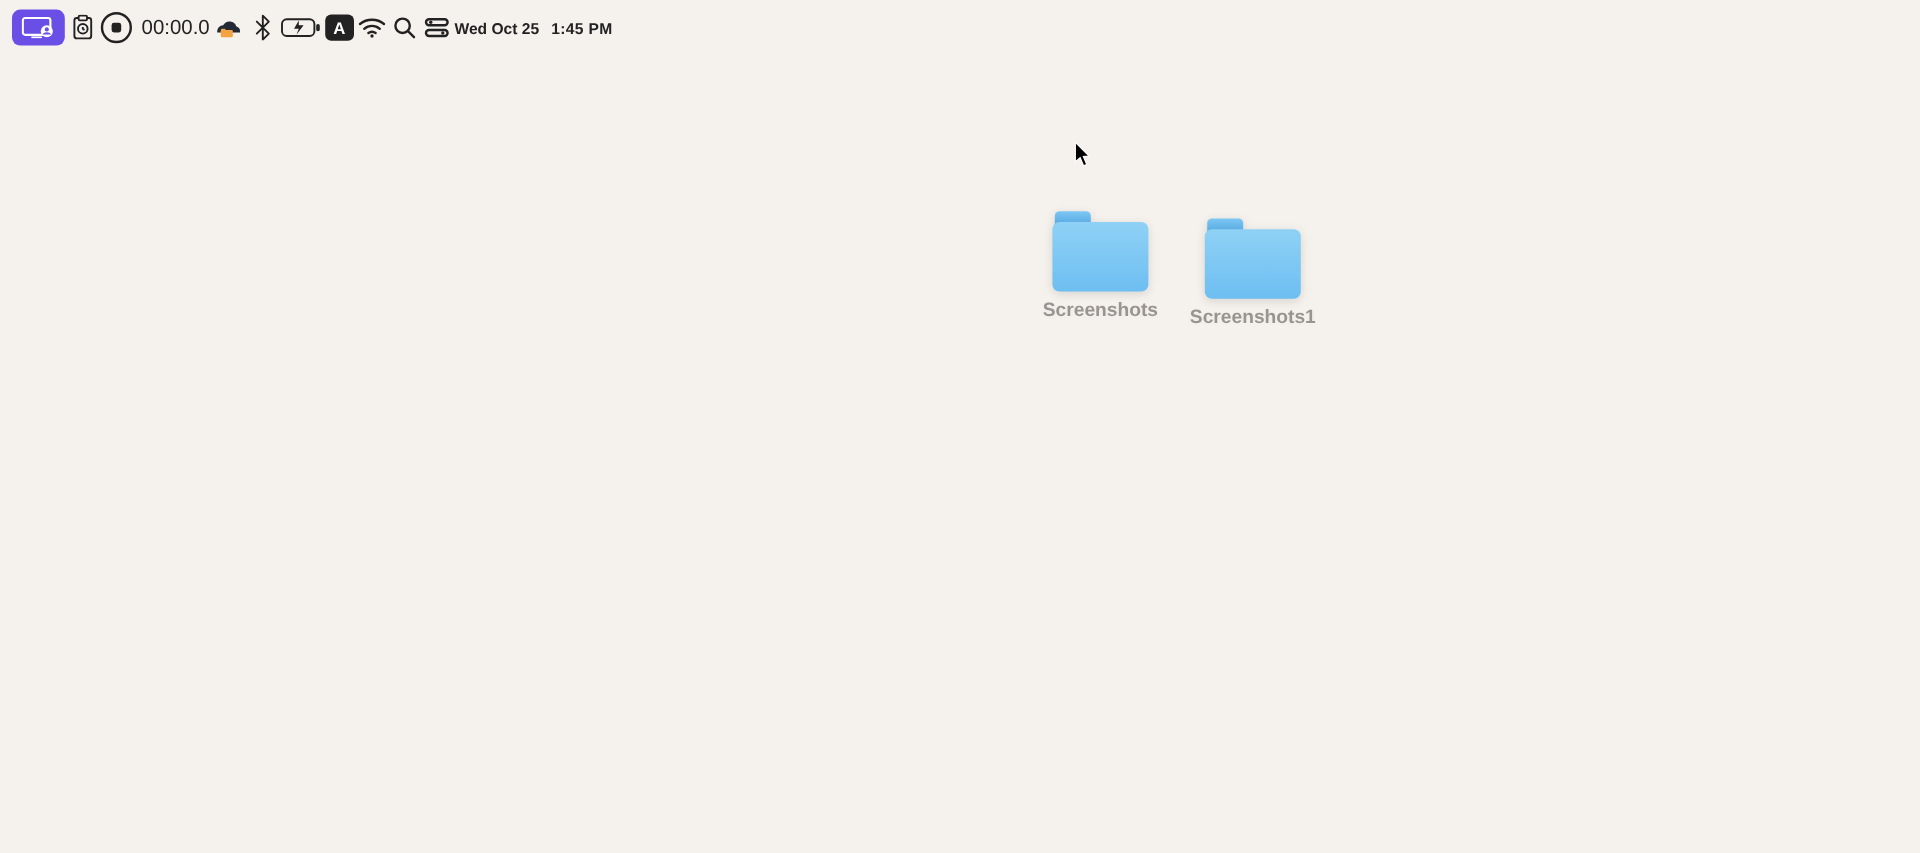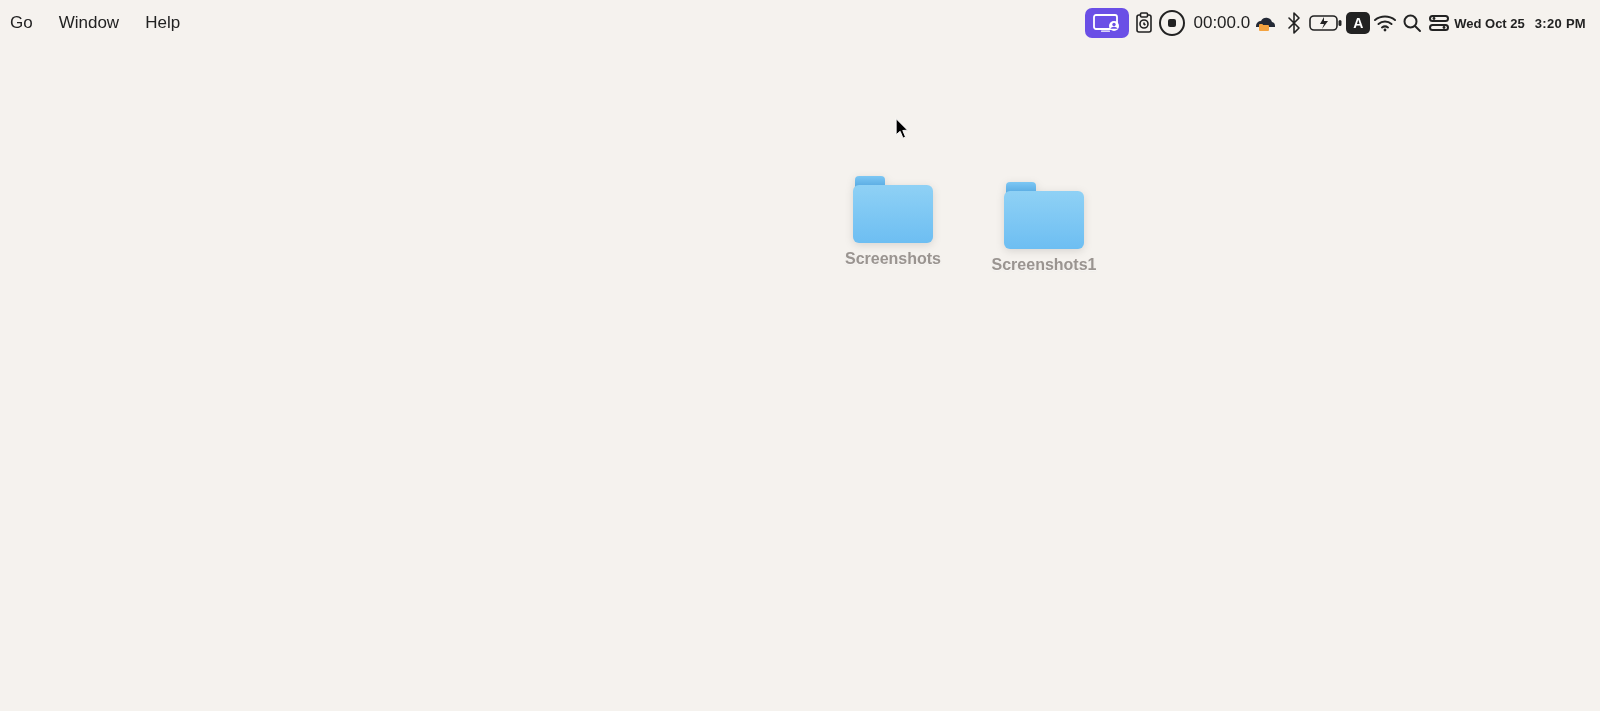--- a/index.html
+++ b/index.html
@@ -157,25 +157,20 @@
   .cursor {
     position: absolute;
     width: 16px; height: 24px;
     pointer-events: none;
   }
 </style>
 </head>
 <body>
 
 <div class="menubar">
-  <div class="menubar-left">
-    <div class="menu-item first">Go</div>
-    <div class="menu-item">Window</div>
-    <div class="menu-item">Help</div>
-  </div>
 
   <div class="menubar-right">
 
     <span class="screenshare-pill">
       <svg width="28" height="18" viewBox="0 0 28 18">
         <rect x="1" y="1" width="23" height="14" rx="2" fill="none" stroke="#fff" stroke-width="1.8"></rect>
         <rect x="8" y="16.5" width="9" height="1.3" rx="0.6" fill="#fff"></rect>
         <circle cx="21" cy="12" r="5" fill="#fff"></circle>
         <circle cx="21" cy="10.5" r="1.7" fill="#6a4fe6"></circle>
         <path d="M17.3 14.7 a4 3 0 0 1 7.4 0 z" fill="#6a4fe6"></path>
@@ -242,28 +237,28 @@
       <svg width="22" height="18" viewBox="0 0 22 18" fill="none" stroke="#222" stroke-width="2" stroke-linecap="round">
         <rect x="2" y="2" width="18" height="5" rx="2.5"></rect>
         <circle cx="6" cy="4.5" r="1.4" fill="#222" stroke="none"></circle>
         <rect x="2" y="11" width="18" height="5" rx="2.5"></rect>
         <circle cx="16" cy="13.5" r="1.4" fill="#222" stroke="none"></circle>
       </svg>
     </span>
 
     <span class="datetime">
       <span>Wed Oct 25</span>
-      <span>3:20 PM</span>
+      <span>1:45 PM</span>
     </span>
   </div>
 </div>
 
 <div class="desktop">
 
-  <div class="folder-item" style="left:828px; top:130px;">
+  <div class="folder-item" style="left:852px; top:130px;">
     <div class="folder-icon">
       <div class="folder-tab"></div>
       <div class="folder-body"></div>
     </div>
     <div class="folder-label">Screenshots</div>
   </div>
 
   <div class="folder-item" style="left:979px; top:136px;">
     <div class="folder-icon">
       <div class="folder-tab"></div>

